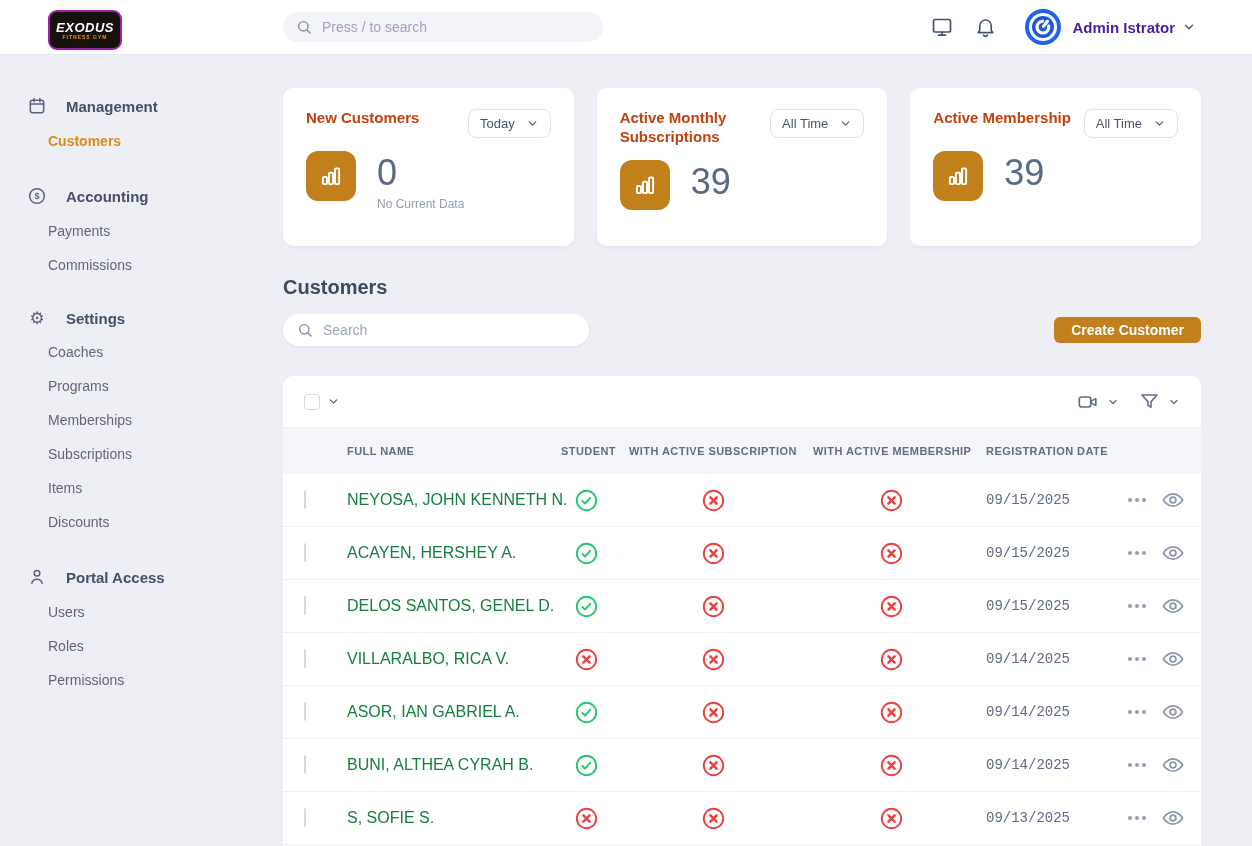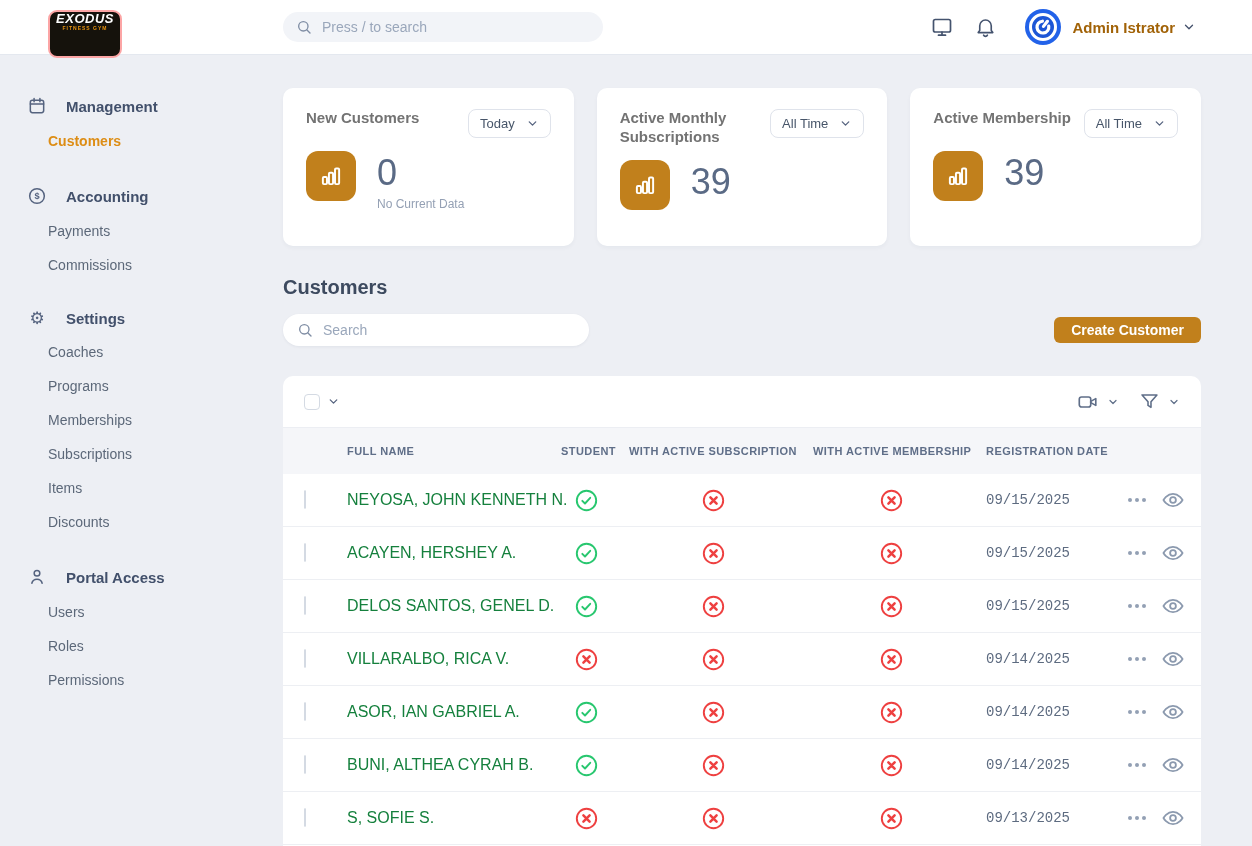--- a/index.html
+++ b/index.html
@@ -14,44 +14,44 @@
 
   
   .topbar {
     position:absolute; top:0; left:0; right:0; height:54px;
     background:#ffffff; z-index:5;
     box-shadow:0 1px 0 #e4e8ef;
     display:flex; align-items:center;
   }
   .logo {
     position:absolute; left:48px; top:10px;
-    width:74px; height:48px; background:#15120c;
-    border:2px solid #fca5a5; border-radius:9px;
-    display:flex; flex-direction:column; align-items:center; 
+    width:74px; height:40px; background:#15120c;
+    border:2px solid #a21caf; border-radius:9px;
+    display:flex; flex-direction:column; align-items:center; justify-content:center;
     line-height:1;
   }
   .logo-title { color:#fff; font-size:13px; font-weight:800; font-style:italic; letter-spacing:.5px; }
   .logo-sub { color:#e8930f; font-size:5px; font-weight:700; letter-spacing:1px; margin-top:1px; }
   .topbar-search {
     position:absolute; left:283px; top:12px; width:320px; height:30px;
     background:#f2f4f8; border-radius:15px;
     display:flex; align-items:center; gap:10px; padding:0 13px;
   }
   .topbar-search input {
     border:none; outline:none; background:transparent; flex:1;
     font-family:"Liberation Sans", sans-serif; font-size:14px; color:#5d6b80;
   }
   .topbar-search input::placeholder { color:#9aa7bb; }
   .topbar-right {
     position:absolute; right:56px; top:0; height:54px;
     display:flex; align-items:center;
   }
   .tb-icon { cursor:pointer; margin-left:20px; }
   .avatar { width:36px; height:36px; margin-left:28px; cursor:pointer; }
-  .user-name { font-size:15px; font-weight:600; color:#a16207; margin-left:11px; }
+  .user-name { font-size:15px; font-weight:600; color:#4c1d95; margin-left:11px; }
   .user-chevron { margin-left:7px; }
 
   
   .sidebar { position:absolute; top:54px; left:0; width:283px; bottom:0; padding-top:34px; }
   .side-section { margin-bottom:20px; }
   .side-head {
     display:flex; align-items:center; gap:19px;
     padding:8px 0 8px 27px; cursor:pointer;
     font-size:15px; font-weight:600; color:#42506b;
   }
@@ -65,21 +65,21 @@
 
   
   .main { position:absolute; left:283px; top:54px; right:0; bottom:0; }
 
   .cards { display:flex; gap:23px; margin:34px 51px 0 0; }
   .card {
     flex:1; height:158px; background:#fff; border-radius:10px;
     padding:21px 23px; box-shadow:0 2px 4px rgba(25,39,70,.04);
   }
   .card-head { display:flex; justify-content:space-between; align-items:flex-start; }
-  .card-title { font-size:15px; font-weight:700; color:#737373; line-height:1.25; max-width:152px; }
+  .card-title { font-size:15px; font-weight:700; color:#c2410c; line-height:1.25; max-width:152px; }
   .period-select {
     display:flex; align-items:center; gap:11px;
     border:1px solid #dfe3eb; border-radius:8px; background:#fff;
     padding:6px 11px; font-size:13px; color:#475569; cursor:pointer; white-space:nowrap;
   }
   .card-body { display:flex; gap:21px; margin-top:13px; align-items:flex-start; }
   .icon-box {
     width:50px; height:50px; border-radius:12px; background:#c1801c;
     display:flex; align-items:center; justify-content:center; flex:none;
   }

